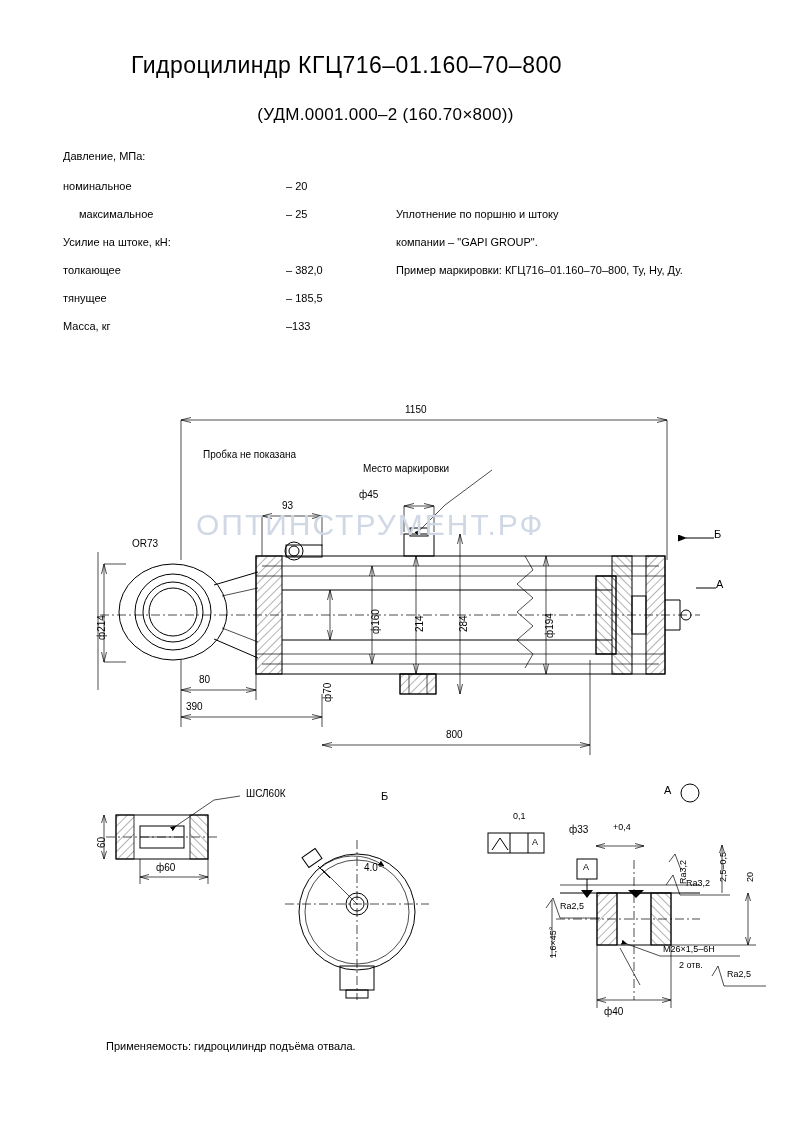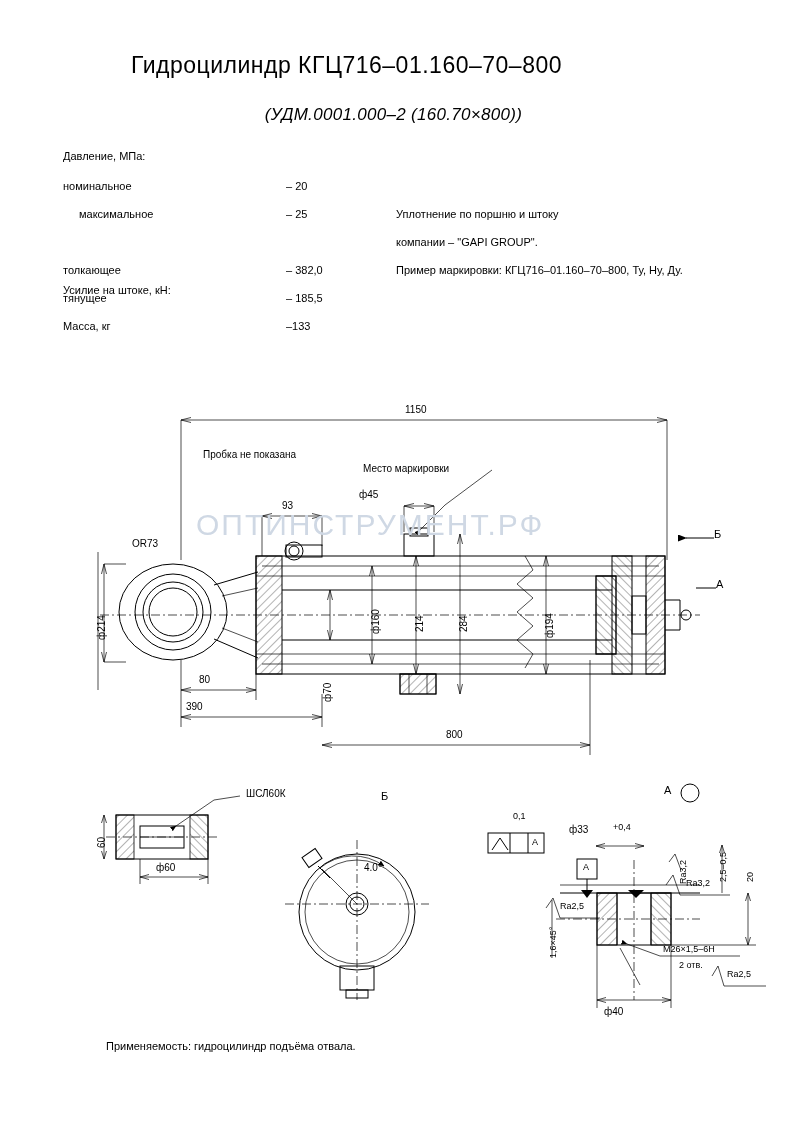--- a/index.html
+++ b/index.html
@@ -25,29 +25,29 @@
   .ln{stroke:#000;stroke-width:1;fill:none;}
   .ln-thin{stroke:#000;stroke-width:.7;fill:none;}
   .ln-dash{stroke:#000;stroke-width:.7;fill:none;stroke-dasharray:9 3 2 3;}
 </style>
 </head>
 <body>
 
 <div class="page">
 
   <div class="t title1 center" style="left:0;top:52px;width:693px;">Гидроцилиндр КГЦ716–01.160–70–800</div>
-  <div class="t title2 center" style="left:16px;top:105px;width:755px;font-style:italic;">(УДМ.0001.000–2 (160.70×800))</div>
+  <div class="t title2 center" style="left:8px;top:105px;width:755px;">(УДМ.0001.000–2 (160.70×800))</div>
 
   <div class="t" style="left:63px;top:150px;">Давление, МПа:</div>
   <div class="t" style="left:63px;top:180px;">номинальное</div>
   <div class="t" style="left:286px;top:180px;">– 20</div>
   <div class="t" style="left:63px;top:208px;padding-left:16px;">максимальное</div>
   <div class="t" style="left:286px;top:208px;">– 25</div>
 
-  <div class="t" style="left:63px;top:236px;margin-top:48px;">Усилие на штоке, кН:</div>
+  <div class="t" style="left:63px;top:236px;">Усилие на штоке, кН:</div>
   <div class="t" style="left:63px;top:264px;">толкающее</div>
   <div class="t" style="left:286px;top:264px;">– 382,0</div>
   <div class="t" style="left:63px;top:292px;">тянущее</div>
   <div class="t" style="left:286px;top:292px;">– 185,5</div>
   <div class="t" style="left:63px;top:320px;">Масса, кг</div>
   <div class="t" style="left:286px;top:320px;">–133</div>
 
   <div class="t" style="left:396px;top:208px;">Уплотнение по поршню и штоку</div>
   <div class="t" style="left:396px;top:236px;">компании – "GAPI GROUP".</div>
   <div class="t" style="left:396px;top:264px;">Пример маркировки: КГЦ716–01.160–70–800, Ту, Ну, Ду.</div>

